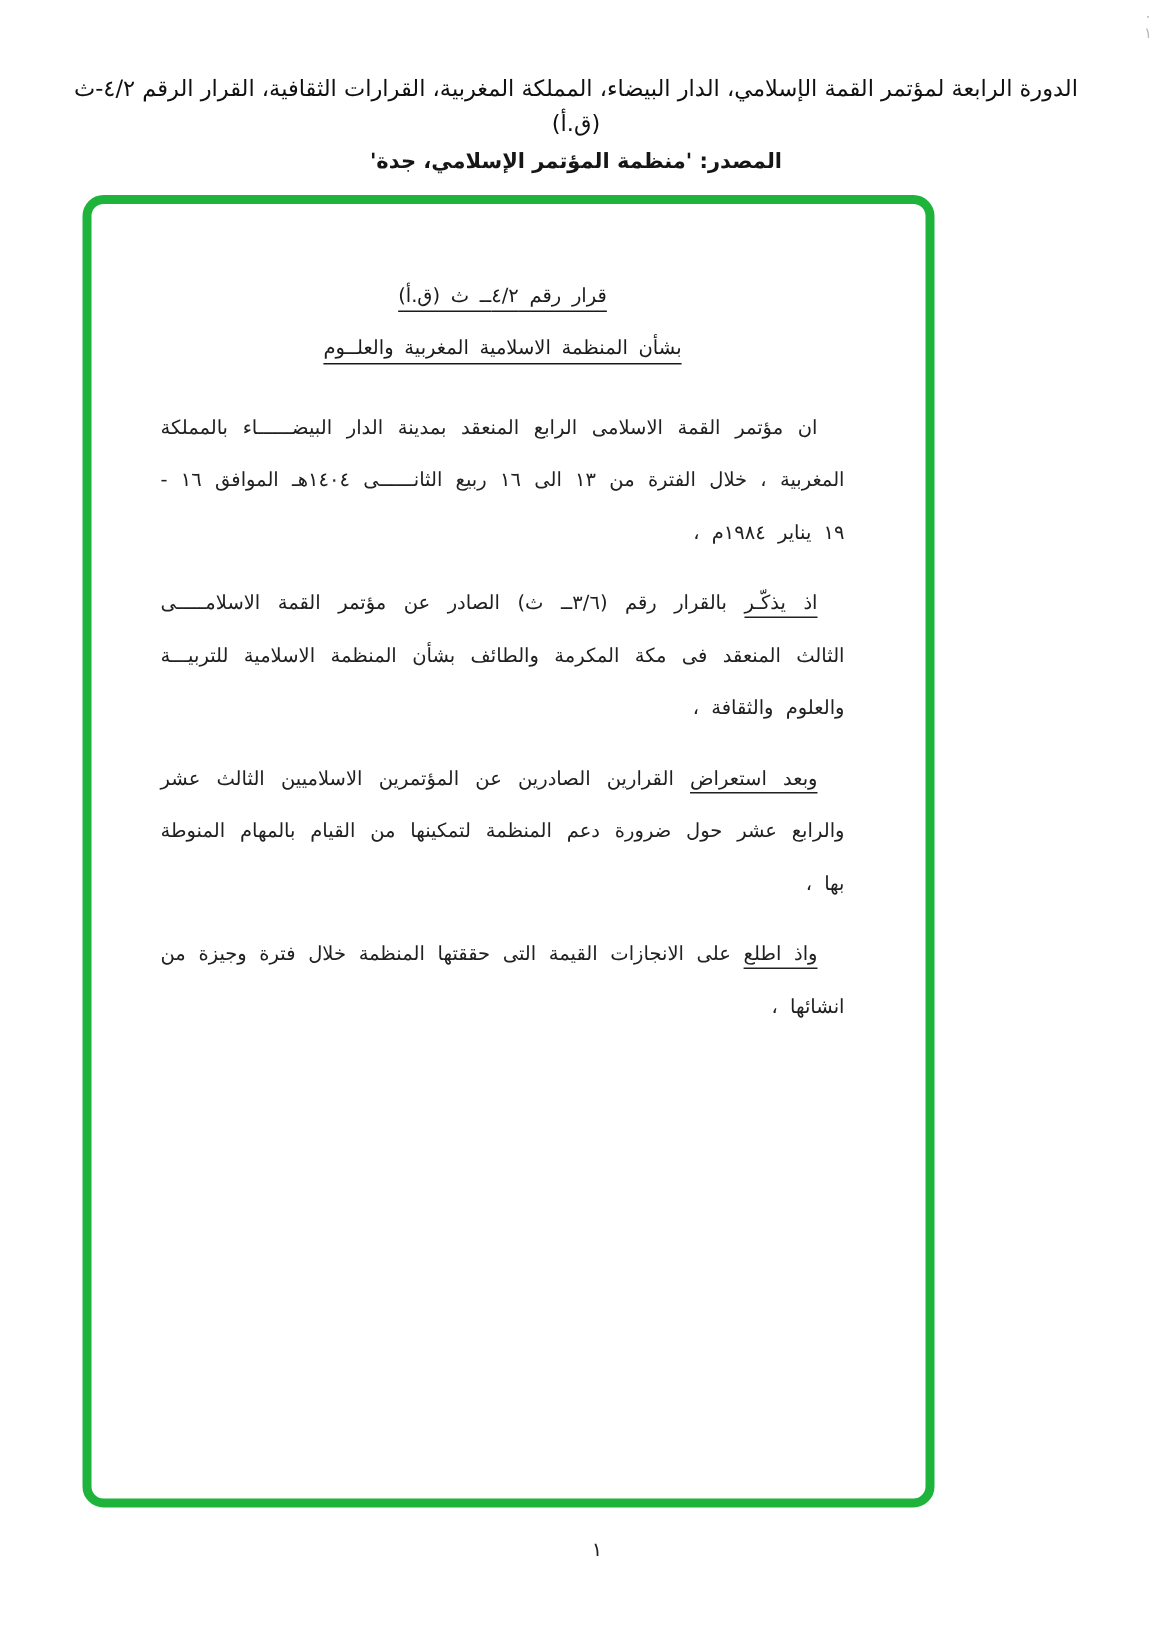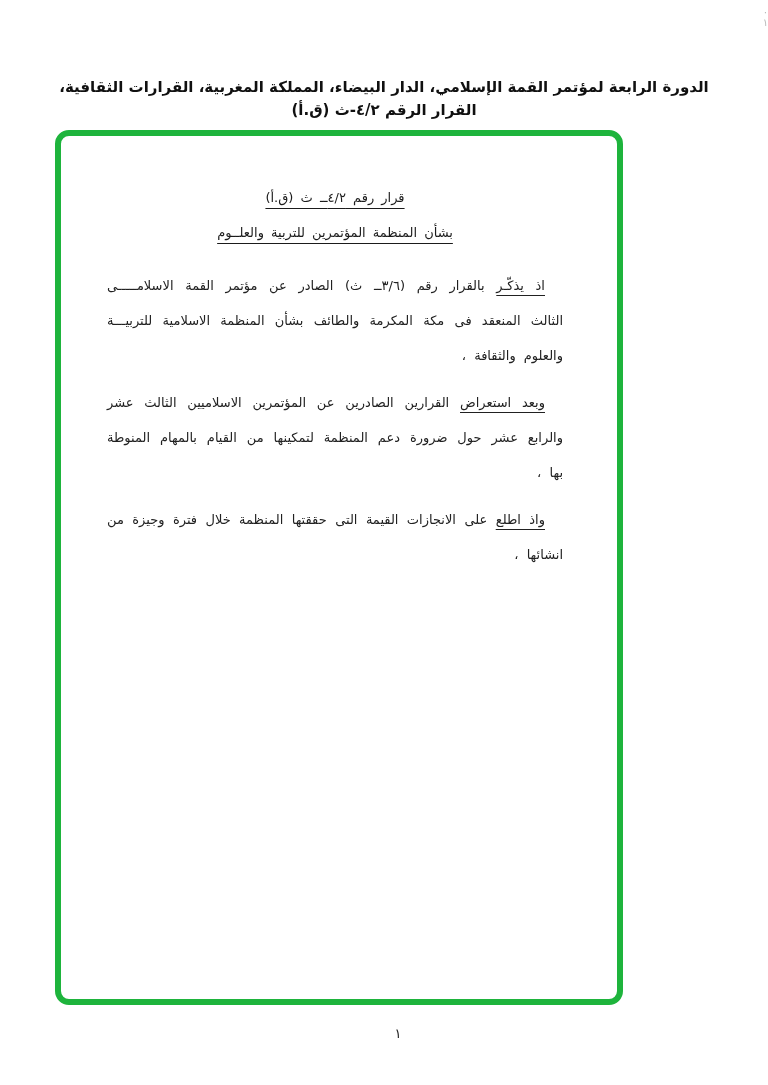--- a/index.html
+++ b/index.html
@@ -23,25 +23,24 @@
   .doc-header {
     position: absolute;
     top: 48px;
     right: 0;
     left: 0;
     text-align: center;
     padding: 0 40px;
   }
   .doc-header .header-title {
     font-size: 15px;
-    font-weight: bold;
+    font-weight: normal;
     color: #101010;
     line-height: 1.5;
     letter-spacing: 0.2px;
-    margin-top: 28px;
   }
   .doc-header .header-source {
     margin-top: 7px;
     font-size: 14px;
     font-weight: bold;
     color: #161616;
   }
   .green-frame {
     position: absolute;
     top: 130px;
@@ -99,23 +98,27 @@
 
 <header class="doc-header">
   <div class="header-title">الدورة الرابعة لمؤتمر القمة الإسلامي، الدار البيضاء، المملكة المغربية، القرارات الثقافية، القرار الرقم ٤/٢-ث (ق.أ)</div>
   <div class="header-source">المصدر:  'منظمة المؤتمر الإسلامي، جدة'</div>
 </header>
 
 <section class="green-frame" id="green-frame" style="border-color: rgb(30, 180, 60);">
 
   <div class="res-title">
     <div class="title-line">قرار رقم ٤/٢ــ ث (ق.أ)</div>
-    <div class="title-line">بشأن المنظمة المؤتمرين للتربية والعلــوم</div>
+    <div class="title-line">بشأن المنظمة الاسلامية المغربية والعلــوم</div>
   </div>
 
+  <p class="body-paragraph">
+    <span class="lead-phrase"></span>
+    <span>ان مؤتمر القمة الاسلامى الرابع المنعقد بمدينة الدار البيضــــــاء بالمملكة المغربية ، خلال الفترة من ١٣ الى ١٦ ربيع الثانــــــى ١٤٠٤هـ الموافق ١٦ - ١٩ يناير ١٩٨٤م ،</span>
+  </p>
 
   <p class="body-paragraph">
     <span class="lead-phrase">اذ يذكّـر</span>
     <span>بالقرار رقم (٣/٦ــ ث) الصادر عن مؤتمر القمة الاسلامـــــى الثالث المنعقد فى مكة المكرمة والطائف بشأن المنظمة الاسلامية للتربيـــة والعلوم والثقافة ،</span>
   </p>
 
 
   <p class="body-paragraph">
     <span class="lead-phrase">وبعد استعراض</span>
     <span>القرارين الصادرين عن المؤتمرين الاسلاميين الثالث عشر والرابع عشر حول ضرورة دعم المنظمة لتمكينها من القيام بالمهام المنوطة بها ،</span>

